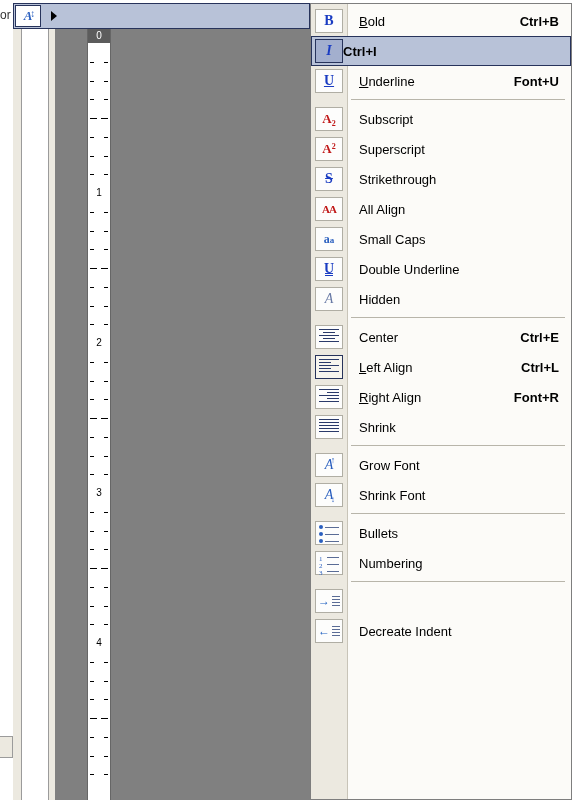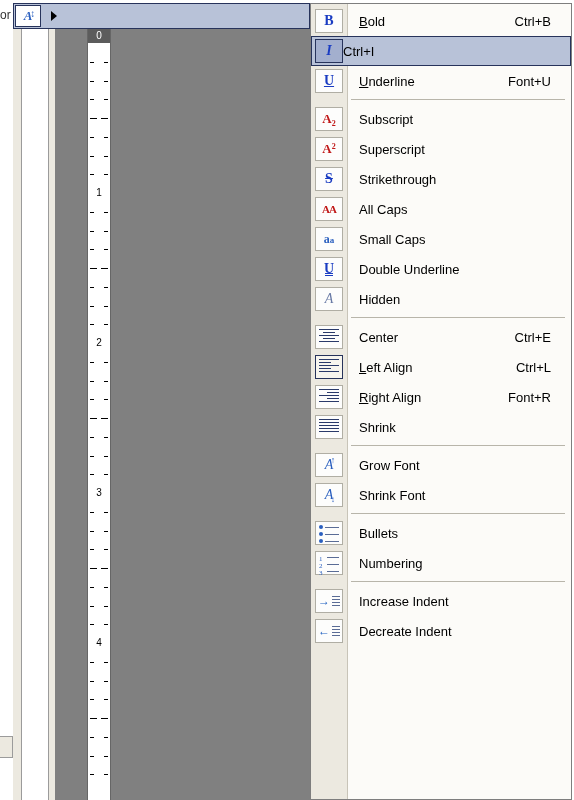--- a/index.html
+++ b/index.html
@@ -79,21 +79,21 @@
   position:relative;height:30px;display:flex;align-items:center;
   padding-left:4px;box-sizing:border-box;
 }
 .mi .ic{
   width:28px;height:24px;display:flex;align-items:center;justify-content:center;
   box-sizing:border-box;background:#fdfdfc;border:1px solid #b0aea4;
   font-size:14px;font-family:"Times New Roman",serif;
 }
 .mi .lbl{margin-left:16px;flex:1;color:#000;}
 .mi .lbl u{text-decoration:underline;}
-.mi .sc{margin-right:20px;color:#000;}
+.mi .sc{margin-right:12px;color:#000;font-weight:bold;}
 
 
 .mi.hl{
   background:#b8c2d8;outline:1px solid #27335b;outline-offset:-1px;
 }
 .mi.hl .ic{background:#a3afce;border:1px solid #27335b;}
 
 
 .mi .ic.sel{border:1px solid #27335b;background:#f7f5ee;}
 
@@ -275,21 +275,21 @@
         <div class="mi">
           <div class="ic">
             <span class="g-strike">S</span>
           </div>
           <span class="lbl">Strikethrough</span>
         </div>
         <div class="mi">
           <div class="ic">
             <span class="g-allcaps">AA</span>
           </div>
-          <span class="lbl">All Caps</span>
+          <span class="lbl">All Align</span>
         </div>
         <div class="mi">
           <div class="ic">
             <span class="g-smallcaps">a<span style="font-size:9px">a</span></span>
           </div>
           <span class="lbl">Small Caps</span>
         </div>
         <div class="mi">
           <div class="ic">
             <span class="g-dblul">U</span>
@@ -412,21 +412,20 @@
             <div class="g-indent">
               <span class="arr">→</span>
               <div class="lines">
                 <span></span>
                 <span></span>
                 <span></span>
                 <span></span>
               </div>
             </div>
           </div>
-          <span class="lbl">Increase Indent</span>
         </div>
         <div class="mi">
           <div class="ic">
             <div class="g-indent">
               <span class="arr">←</span>
               <div class="lines">
                 <span></span>
                 <span></span>
                 <span></span>
                 <span></span>

